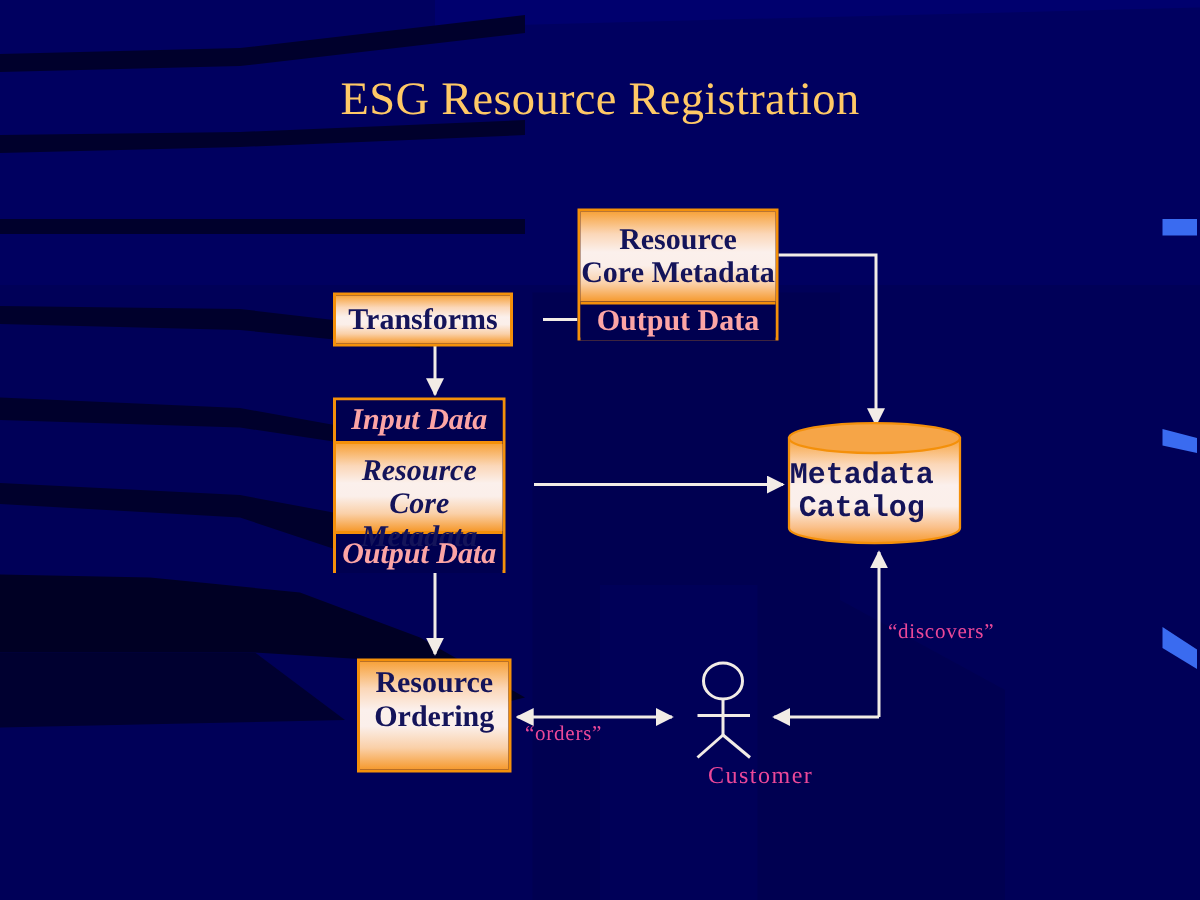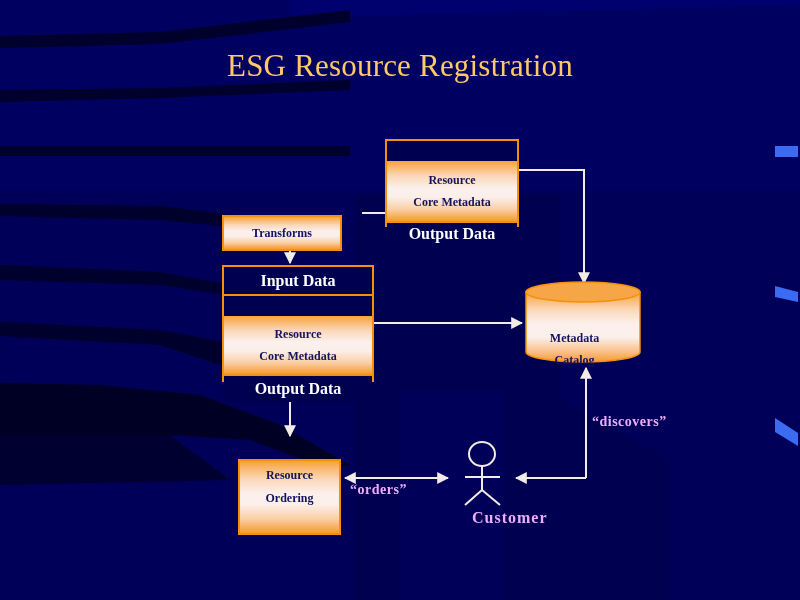--- a/index.html
+++ b/index.html
@@ -1,22 +1,22 @@
 <!DOCTYPE html>
 <html><head>
 <meta charset="utf-8">
 <style>
   html, body { margin: 0; padding: 0; }
   body { width: 800px; height: 600px; overflow: hidden; background: #000060; position: relative; font-family: "Liberation Serif", "DejaVu Serif", serif; }
   .bg { position: absolute; left: 0; top: 0; width: 800px; height: 600px; }
   .title { position: absolute; left: 0; top: 48px; width: 800px; text-align: center; color: #FFC966; font-weight: normal; font-size: 31px; letter-spacing: 0.2px; }
   .box { position: absolute; border: 2px solid #F4900A; box-sizing: border-box; }
-  .grad { background: linear-gradient(to bottom, #F7A23A 0%, #FBD7B8 25%, #FBF0EC 45%, #FBEFEA 60%, #FAD0A8 80%, #F69A2E 100%); color: #14145A; font-weight: bold; text-align: center; font-size: 12px; line-height: 22px; margin-top: 20px; }
-  .dark { background: #000050; color: #ffffff; font-weight: bold; text-align: center; font-size: 16px; line-height: 20px; }
-  .lbl { position: absolute; color: #f0abfc; font-weight: bold; font-size: 14px; letter-spacing: 0.5px; }
+  .grad { background: linear-gradient(to bottom, #F7A23A 0%, #FBD7B8 25%, #FBF0EC 45%, #FBEFEA 60%, #FAD0A8 80%, #F69A2E 100%); color: #14145A; font-weight: bold; text-align: center; font-size: 20px; line-height: 22px; }
+  .dark { background: #000050; color: #fca5a5; font-weight: bold; text-align: center; font-size: 20px; line-height: 20px; }
+  .lbl { position: absolute; color: #ec4899; font-weight: normal; font-size: 14px; letter-spacing: 0.5px; }
   .overlay { position: absolute; left: 0; top: 0; width: 800px; height: 600px; pointer-events: none; }
 </style>
 </head>
 <body>
 
 <svg class="bg" viewBox="0 0 800 600">
   <rect x="0" y="0" width="800" height="600" fill="#000060"></rect>
   <polygon points="290,0 800,0 800,5 290,18" fill="#00006E"></polygon>
   <polygon points="0,190 800,190 800,600 0,600" fill="#000058"></polygon>
 
@@ -84,30 +84,30 @@
 </div>
 
 <div class="box" style="left:385px; top:139px; width:134px; height:88px; background:#000050;">
   <div class="grad" style="height:60px; padding-top:8px; box-sizing:border-box;">
     <div>Resource</div>
     <div>Core Metadata</div>
   </div>
   <div class="dark" style="border-top:2px solid #F4900A; height:24px; line-height:22px;">Output Data</div>
 </div>
 
-<div class="box" style="left:222px; top:265px; width:152px; height:117px; background:#000050;">
+<div class="box" style="left:222px; top:265px; width:115px; height:117px; background:#000050;font-style:italic;">
   <div class="dark" style="height:27px; line-height:27px; border-bottom:2px solid #F4900A;">Input Data</div>
   <div class="grad" style="height:58px; padding-top:7px; box-sizing:border-box;">
     <div>Resource</div>
     <div>Core Metadata</div>
   </div>
   <div class="dark" style="height:26px; line-height:26px; border-top:2px solid #F4900A;">Output Data</div>
 </div>
 
-<div class="grad" style="position:absolute; left:526px; top:307px; width:97px; background:none;">
+<div class="grad" style="position:absolute; left:526px; top:307px; width:97px; background:none;font-family:Liberation Mono, monospace;">
   <div>Metadata</div>
   <div>Catalog</div>
 </div>
 
 <div class="box grad" style="left:238px; top:439px; width:103px; height:76px; padding-top:3px; line-height:23px;">
   <div>Resource</div>
   <div>Ordering</div>
 </div>
 
 <div class="lbl" style="left:350px; top:482px;">“orders”</div>

